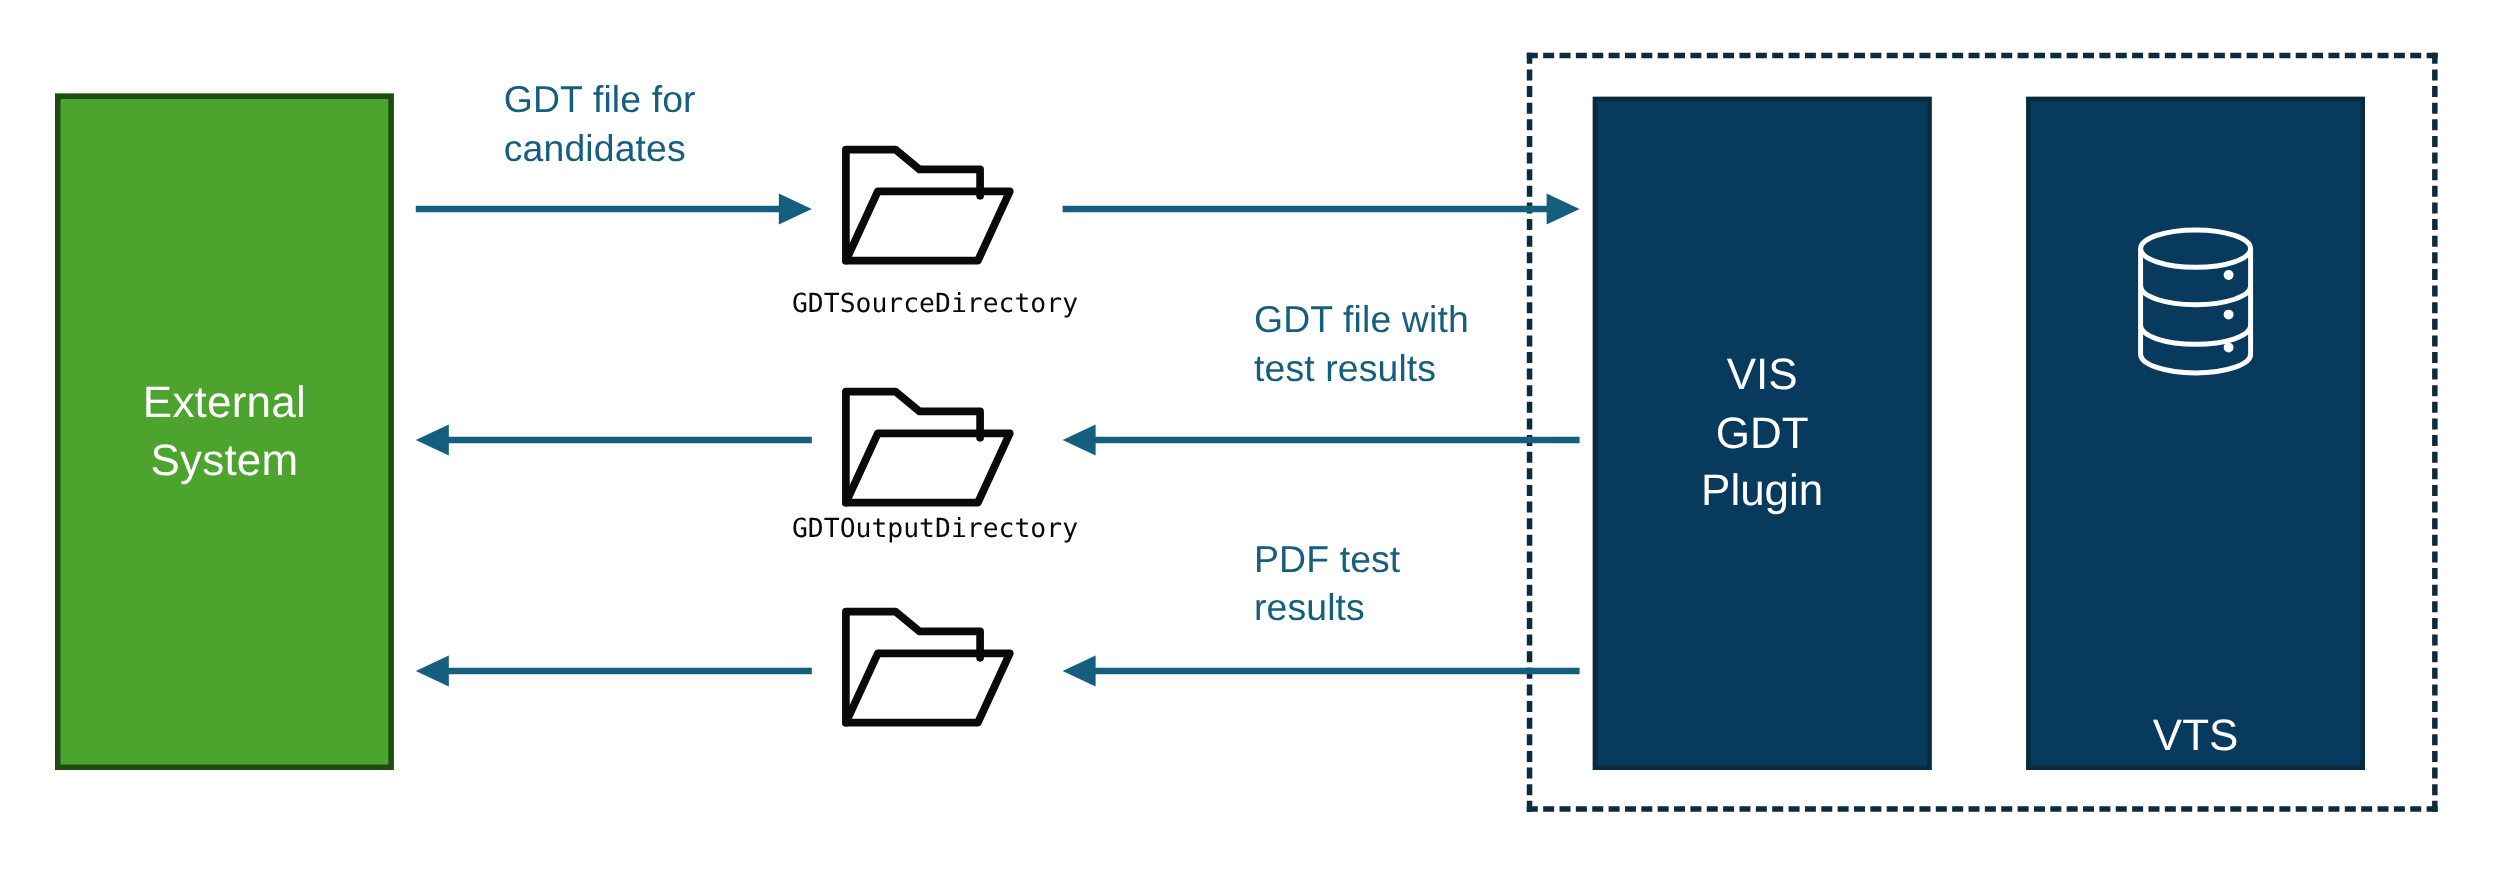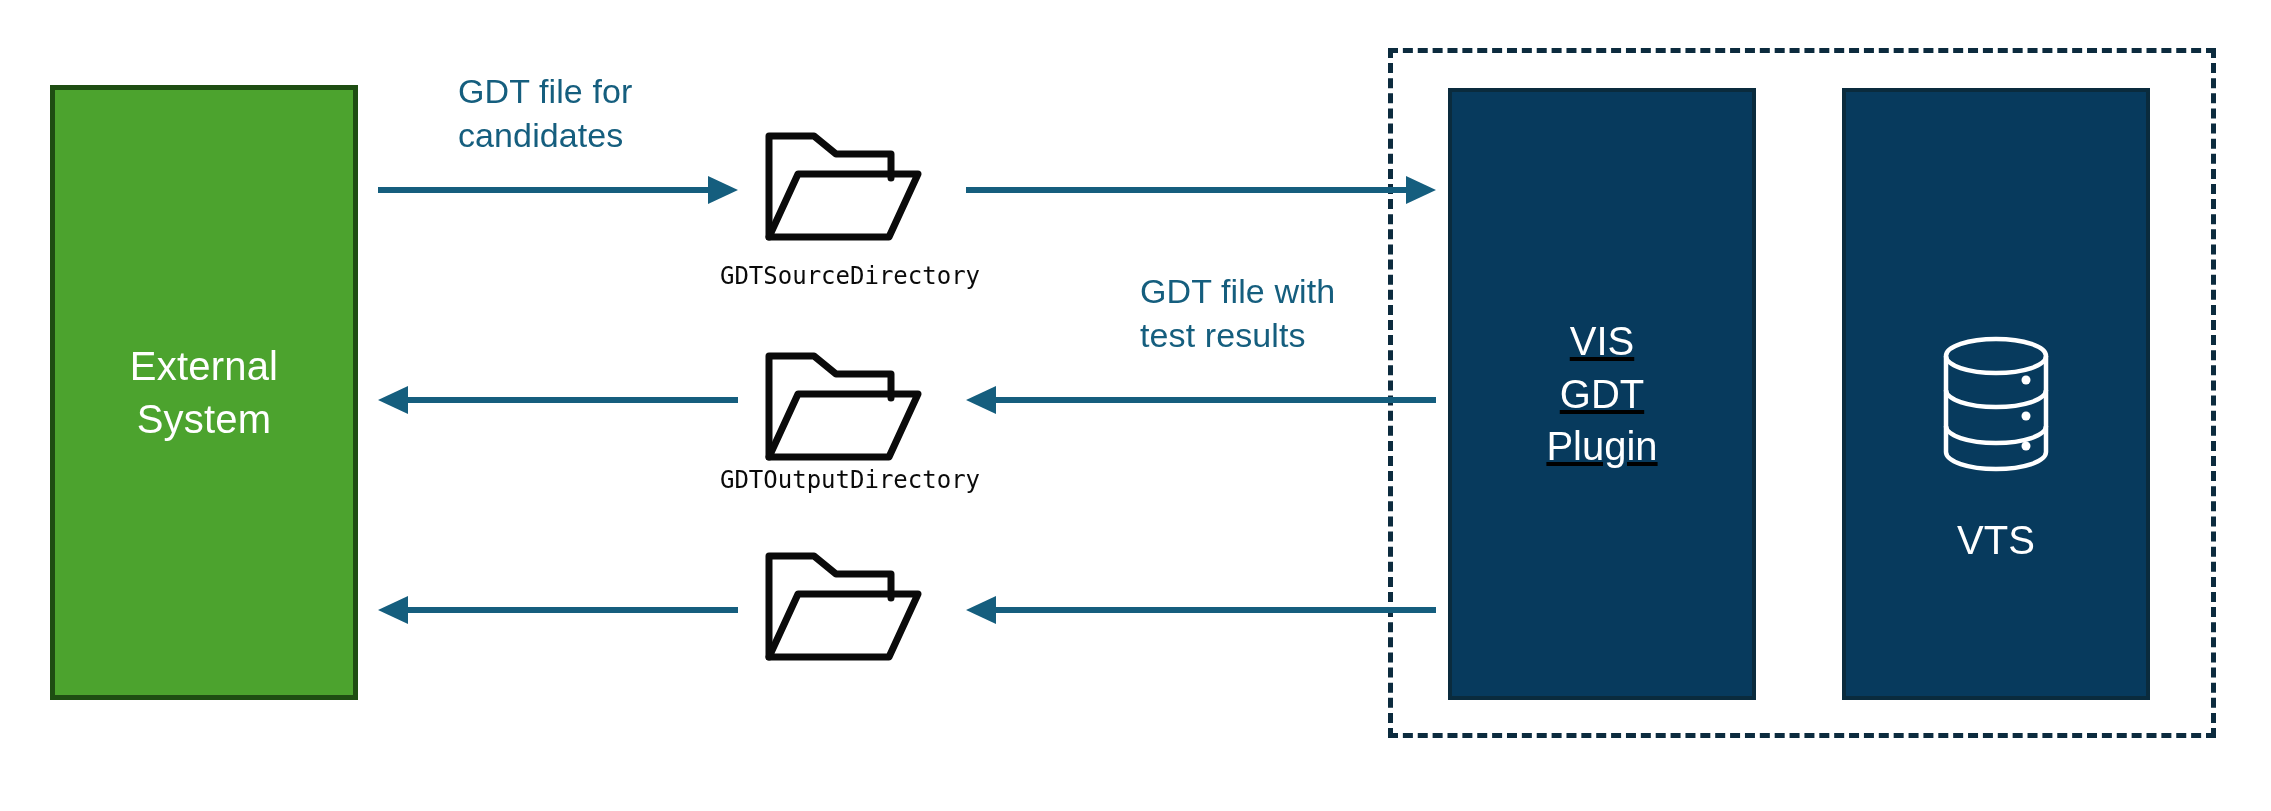--- a/index.html
+++ b/index.html
@@ -61,28 +61,27 @@
     display: flex;
     flex-direction: column;
     align-items: center;
     justify-content: center;
   }
   .navy-box.vis {
     left: 1448px;
     top: 88px;
     width: 308px;
     height: 612px;
-    text-decoration: underline;
   }
   .navy-box.vts {
     left: 1842px;
     top: 88px;
     width: 308px;
     height: 612px;
-    justify-content: center;
+    justify-content: space-between;
     padding-top: 112px;
   }
   .navy-label {
     color: #ffffff;
     font-size: 40px;
     line-height: 1.32;
     text-align: center;
     white-space: pre-line;
   }
   .db-icon-wrap {
@@ -246,14 +245,16 @@
     <svg viewBox="0 0 470 40" preserveAspectRatio="none" xmlns="http://www.w3.org/2000/svg">
       <line x1="24" y1="20" x2="470" y2="20" stroke="#155E7E" stroke-width="6"></line>
       <polygon points="30,6 0,20 30,34" fill="#155E7E"></polygon>
     </svg>
   </div>
 
   <div class="flow-label lbl-1">GDT file for
 candidates</div>
   <div class="flow-label lbl-2">GDT file with
 test results</div>
+  <div class="flow-label lbl-3">PDF test
+results</div>
 
 </div>
 
 </body></html>

